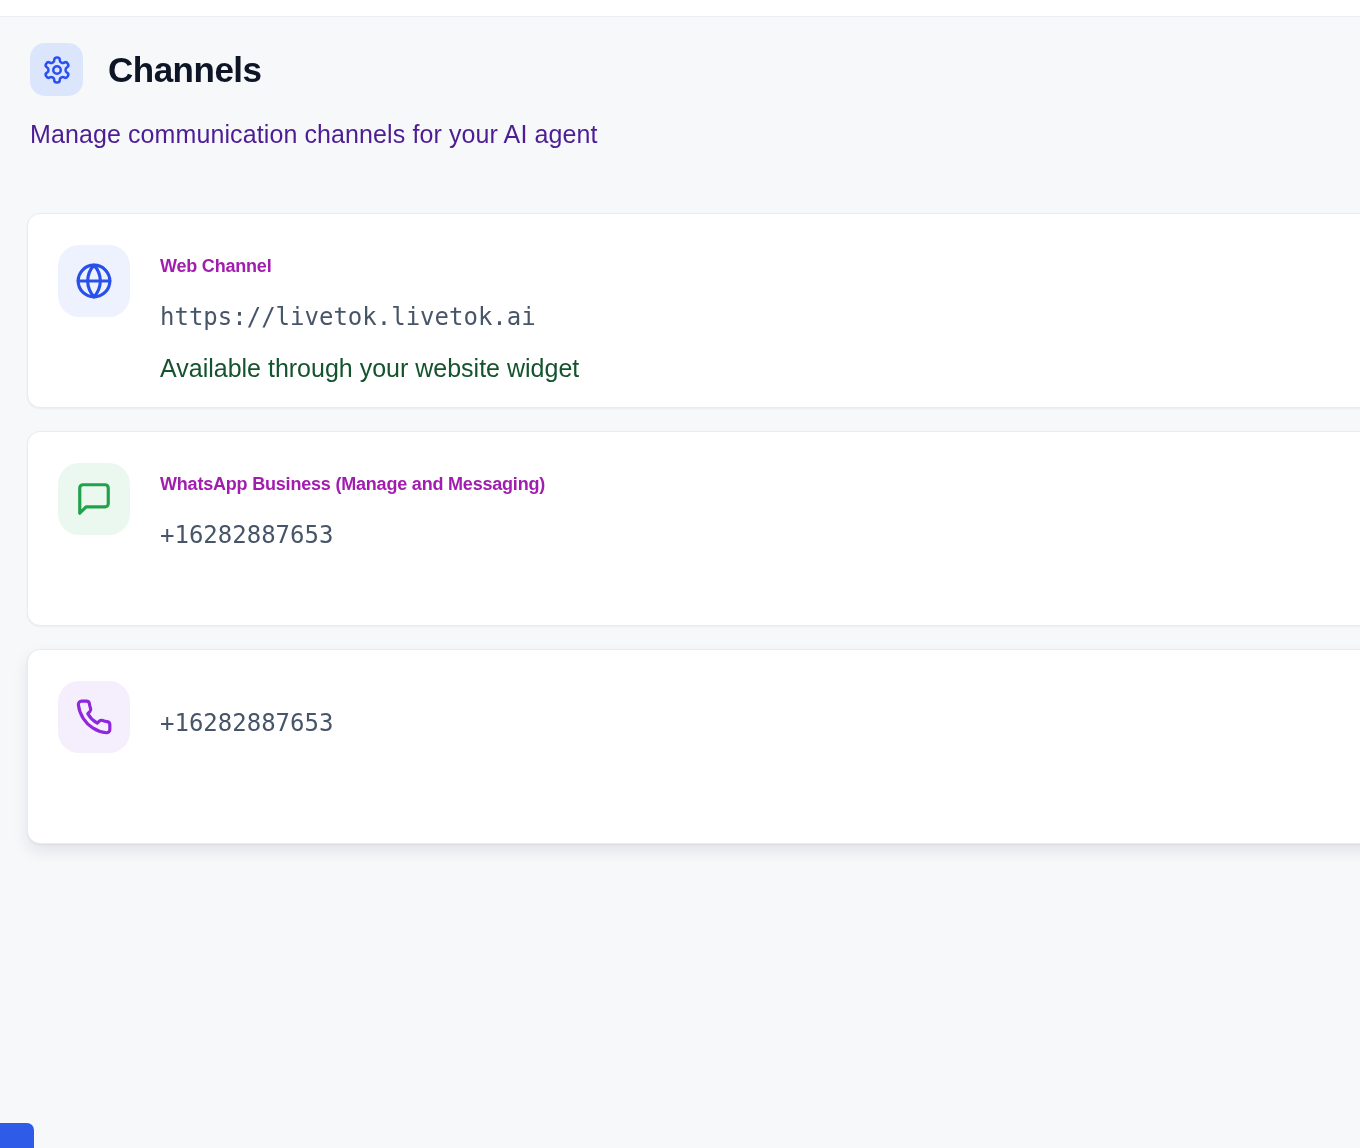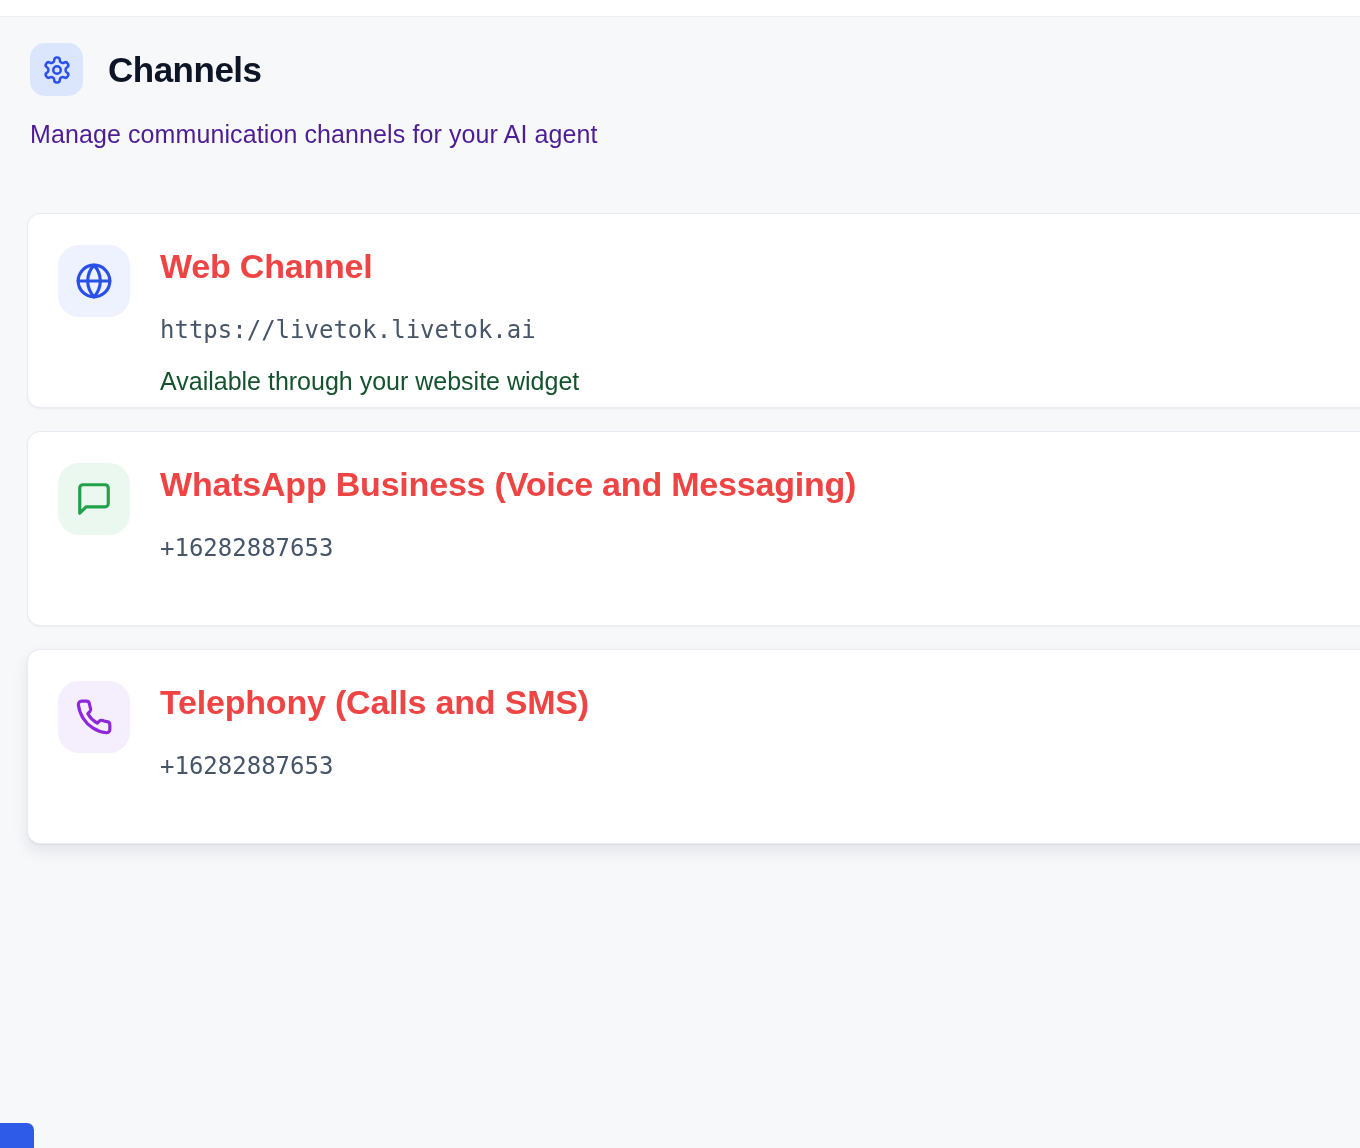--- a/index.html
+++ b/index.html
@@ -74,31 +74,31 @@
     width: 72px; height: 72px;
     border-radius: 21px;
     display: flex; align-items: center; justify-content: center;
     flex: 0 0 auto;
   }
   .chip-blue   { background: #edf2fe; }
   .chip-green  { background: #ebf8ef; }
   .chip-purple { background: #f5eefc; }
   .card-text { margin-left: 30px; padding-top: 6px; }
   .card-title {
-    font-size: 34px;
+    font-size: 18px;
     font-weight: 700;
-    color: #ef4444;
+    color: #a21caf;
     letter-spacing: -0.2px;
     line-height: 30px;
   }
   .card-value {
     font-family: "DejaVu Sans Mono", monospace;
     font-size: 24px;
     color: #475569;
-    margin-top: 35px;
+    margin-top: 22px;
     line-height: 28px;
   }
   .card-desc {
     font-size: 25px;
     color: #14532d;
     margin-top: 23px;
     line-height: 28px;
   }
   .partial-blue-button {
     position: absolute;
@@ -148,33 +148,32 @@
         </div>
       </div>
 
       <div class="card">
         <div class="icon-chip chip-green">
           <svg width="38" height="38" viewBox="0 0 24 24" fill="none" stroke="#21a24a" stroke-width="2" stroke-linecap="round" stroke-linejoin="round">
             <path d="M21 15a2 2 0 0 1-2 2H7l-4 4V5a2 2 0 0 1 2-2h14a2 2 0 0 1 2 2z"></path>
           </svg>
         </div>
         <div class="card-text">
-          <div class="card-title">WhatsApp Business (Voice and Messaging)</div>
+          <div class="card-title">WhatsApp Business (Manage and Messaging)</div>
           <div class="card-value">+16282887653</div>
         </div>
       </div>
 
       <div class="card">
         <div class="icon-chip chip-purple">
           <svg width="38" height="38" viewBox="0 0 24 24" fill="none" stroke="#8f27dd" stroke-width="2" stroke-linecap="round" stroke-linejoin="round">
             <path d="M22 16.92v3a2 2 0 0 1-2.18 2 19.79 19.79 0 0 1-8.63-3.07 19.5 19.5 0 0 1-6-6 19.79 19.79 0 0 1-3.07-8.67A2 2 0 0 1 4.11 2h3a2 2 0 0 1 2 1.72 12.84 12.84 0 0 0 .7 2.81 2 2 0 0 1-.45 2.11L8.09 9.91a16 16 0 0 0 6 6l1.27-1.27a2 2 0 0 1 2.11-.45 12.84 12.84 0 0 0 2.81.7A2 2 0 0 1 22 16.92z"></path>
           </svg>
         </div>
         <div class="card-text">
-          <div class="card-title">Telephony (Calls and SMS)</div>
           <div class="card-value">+16282887653</div>
         </div>
       </div>
 
     </div>
 
     <div class="partial-blue-button"></div>
   </div>
 </div>
 

